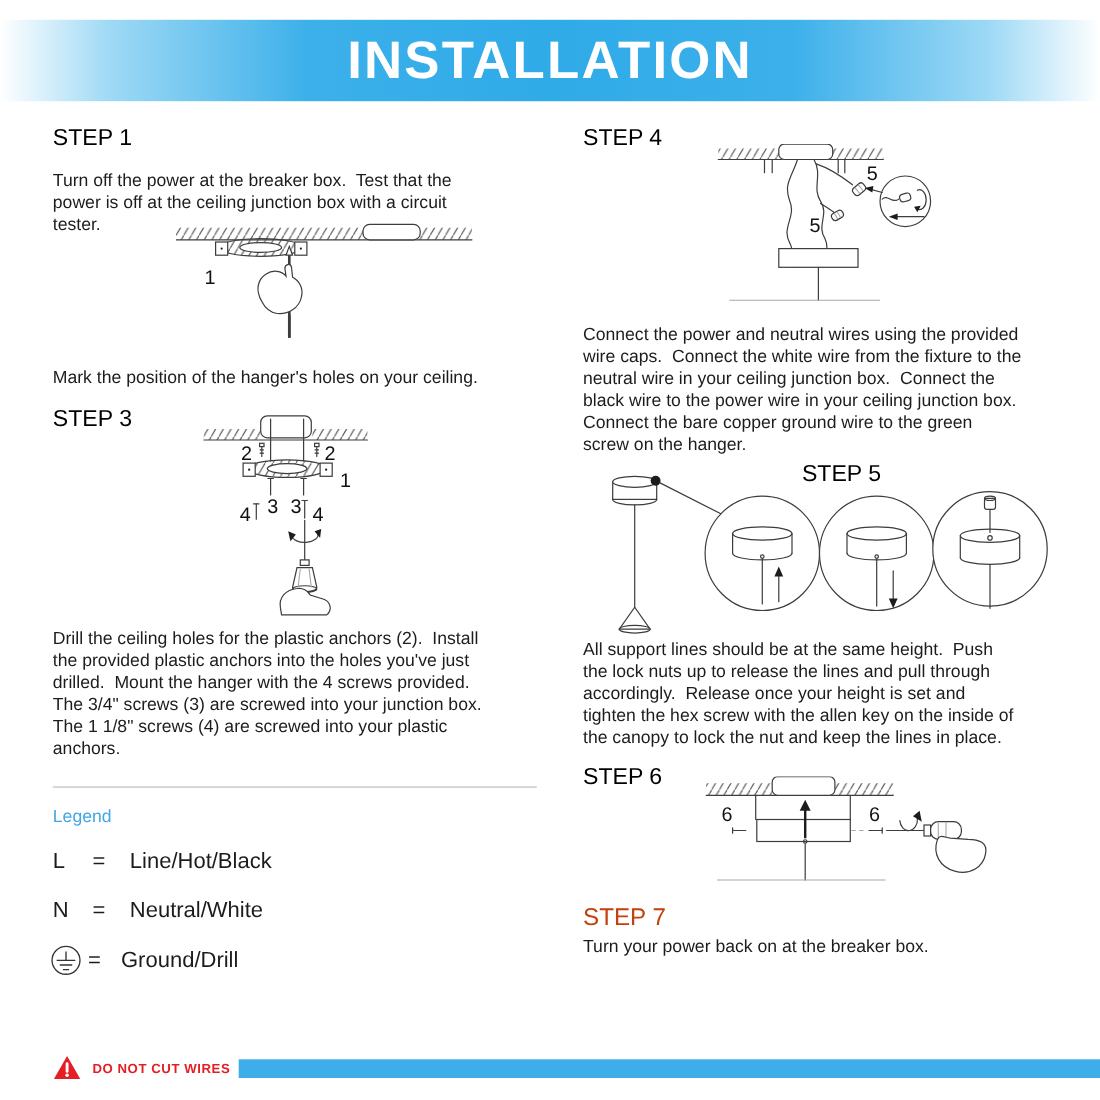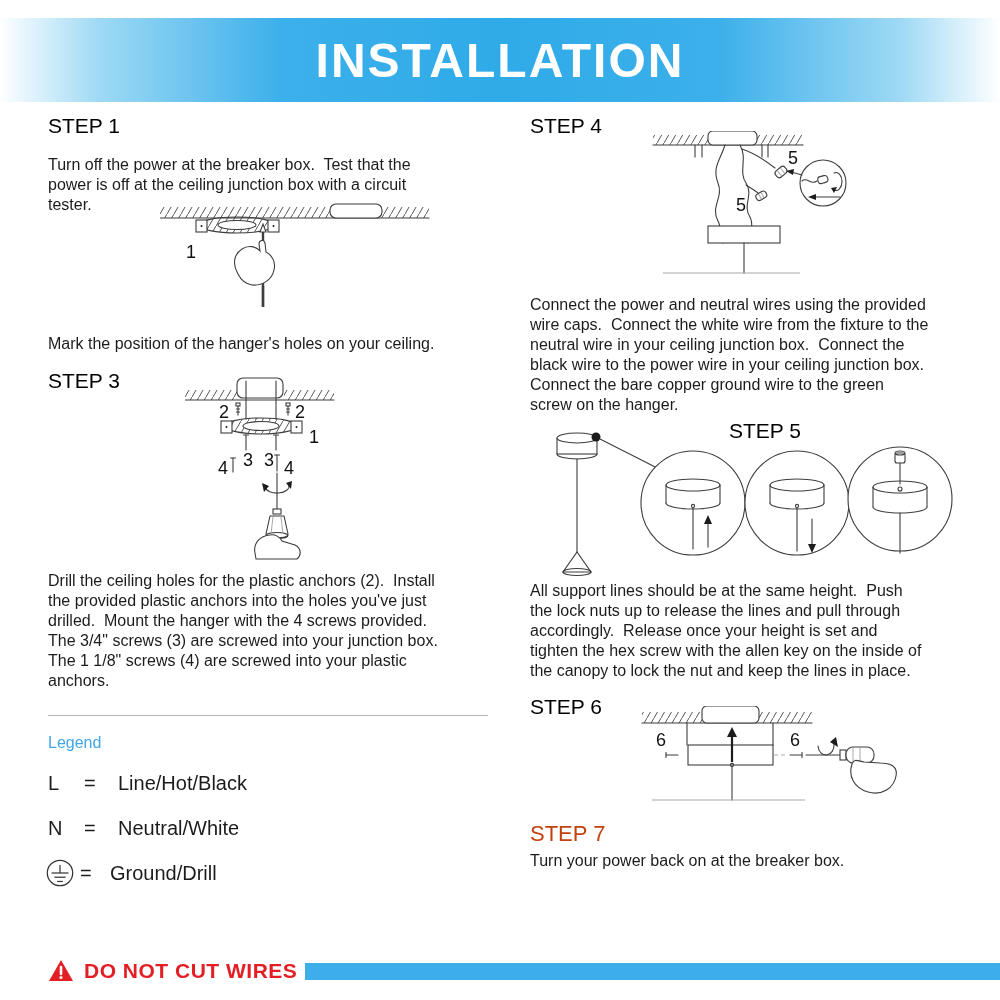--- a/index.html
+++ b/index.html
@@ -1,21 +1,21 @@
 <!DOCTYPE html>
 <html><head>
 <meta charset="utf-8">
 <style>
   html,body { margin:0; padding:0; background:#fff; }
   .page {
     position:relative; width:1000px; height:1000px; background:#fff;
     font-family:"Liberation Sans","DejaVu Sans",sans-serif; color:#1c1c1c; overflow:hidden;
   }
   .header-band {
-    position:absolute; top:18px; left:0; width:1000px; height:84px;
+    position:absolute; top:18px; left:0; width:1000px; height:74px;
     background:linear-gradient(90deg,#ffffff 0%,#9ed9f5 10%,#3cb0ea 28%,#2fabe8 50%,#3cb0ea 72%,#9ed9f5 90%,#ffffff 100%);
     display:flex; align-items:center; justify-content:center;
   }
   .header-title { color:#ffffff; font-size:48px; font-weight:bold; letter-spacing:2px; }
   .col { position:absolute; top:108px; }
   .col-left  { left:48px;  width:470px; }
   .col-right { left:530px; width:470px; }
   h2.step-h { font-weight:normal; font-size:21px; color:#000000; margin:0; line-height:24px; }
   h2.step-h.dark { color:#c2410c; }
   .step-text { font-size:16px; line-height:20px; margin:0; white-space:pre-wrap; }
@@ -24,21 +24,21 @@
   .dj-fill { stroke:#3d3d3d; stroke-width:1.1; fill:#ffffff; }
   .dj-dark { fill:#1c1c1c; stroke:none; }
   .dj-light { stroke:#a8a8a8; stroke-width:1; fill:none; }
   .dlabel { font-size:18px; fill:#111; }
   .divider { border:none; border-top:1.5px solid #b9b9b9; width:440px; margin:24px 0 0 0; }
   .legend-h { font-weight:normal; font-size:16px; color:#41a7e8; margin:18px 0 0 0; }
   .legend-row { display:flex; align-items:center; font-size:20px; margin-top:17px; height:28px; }
   .legend-sym { width:36px; }
   .legend-eq  { width:34px; }
   .footer { position:absolute; left:48px; top:957px; right:0; display:flex; align-items:center; height:28px; }
-  .warn-text { color:#e31e25; font-weight:bold; font-size:21px; margin:0 8px 0 10px; letter-spacing:0.5px; white-space:nowrap; }
+  .warn-text { color:#e31e25; font-weight:bold; font-size:12px; margin:0 8px 0 10px; letter-spacing:0.5px; white-space:nowrap; }
   .warn-bar { flex:1; height:17px; background:#3daee9; }
 </style>
 </head>
 <body>
 
 <div class="page">
 
   <div class="header-band">
     <div class="header-title">INSTALLATION</div>
   </div>

